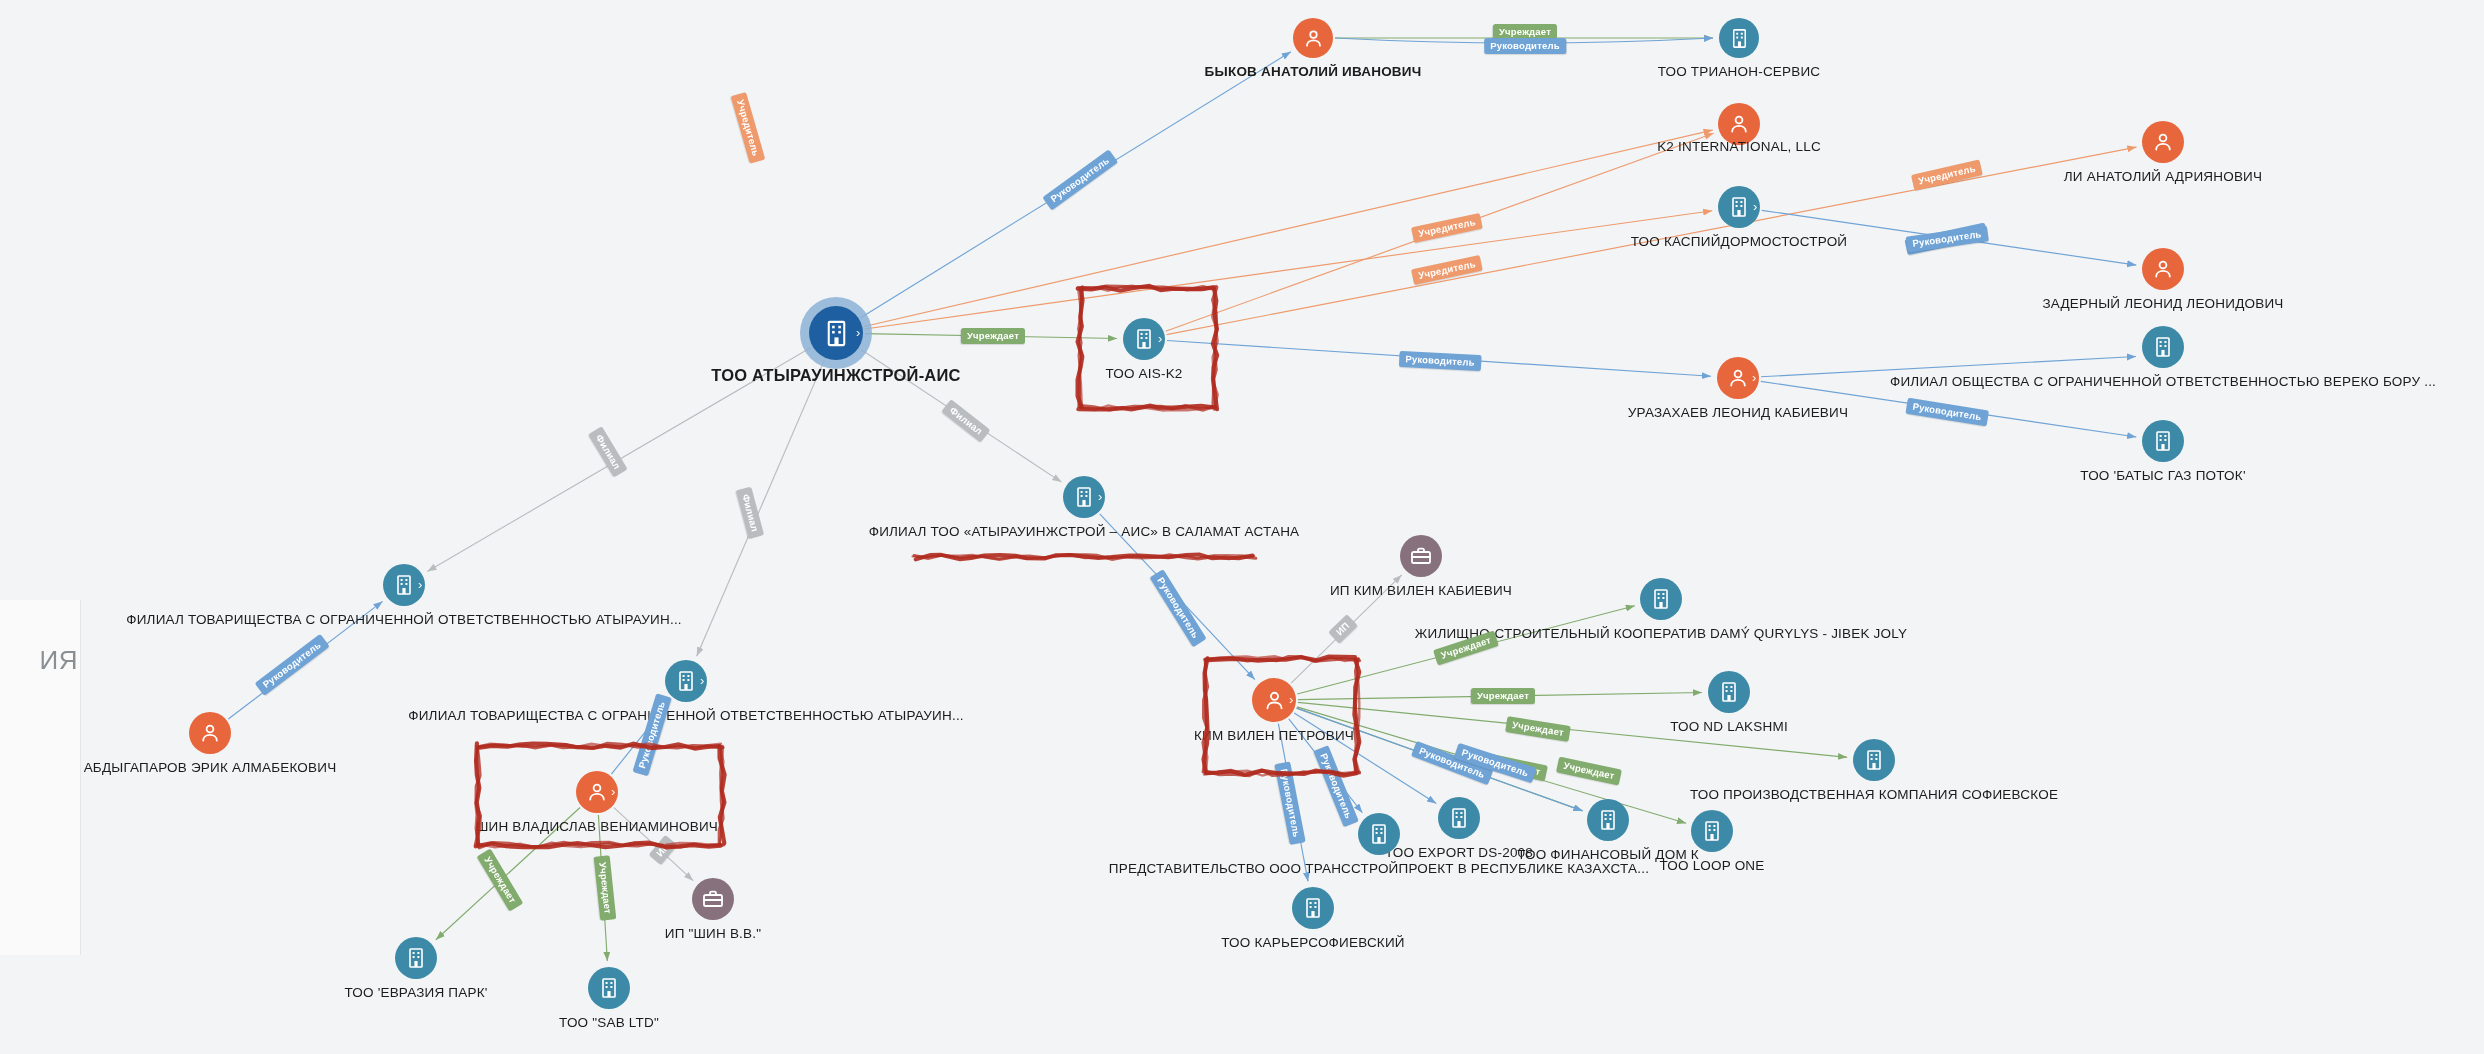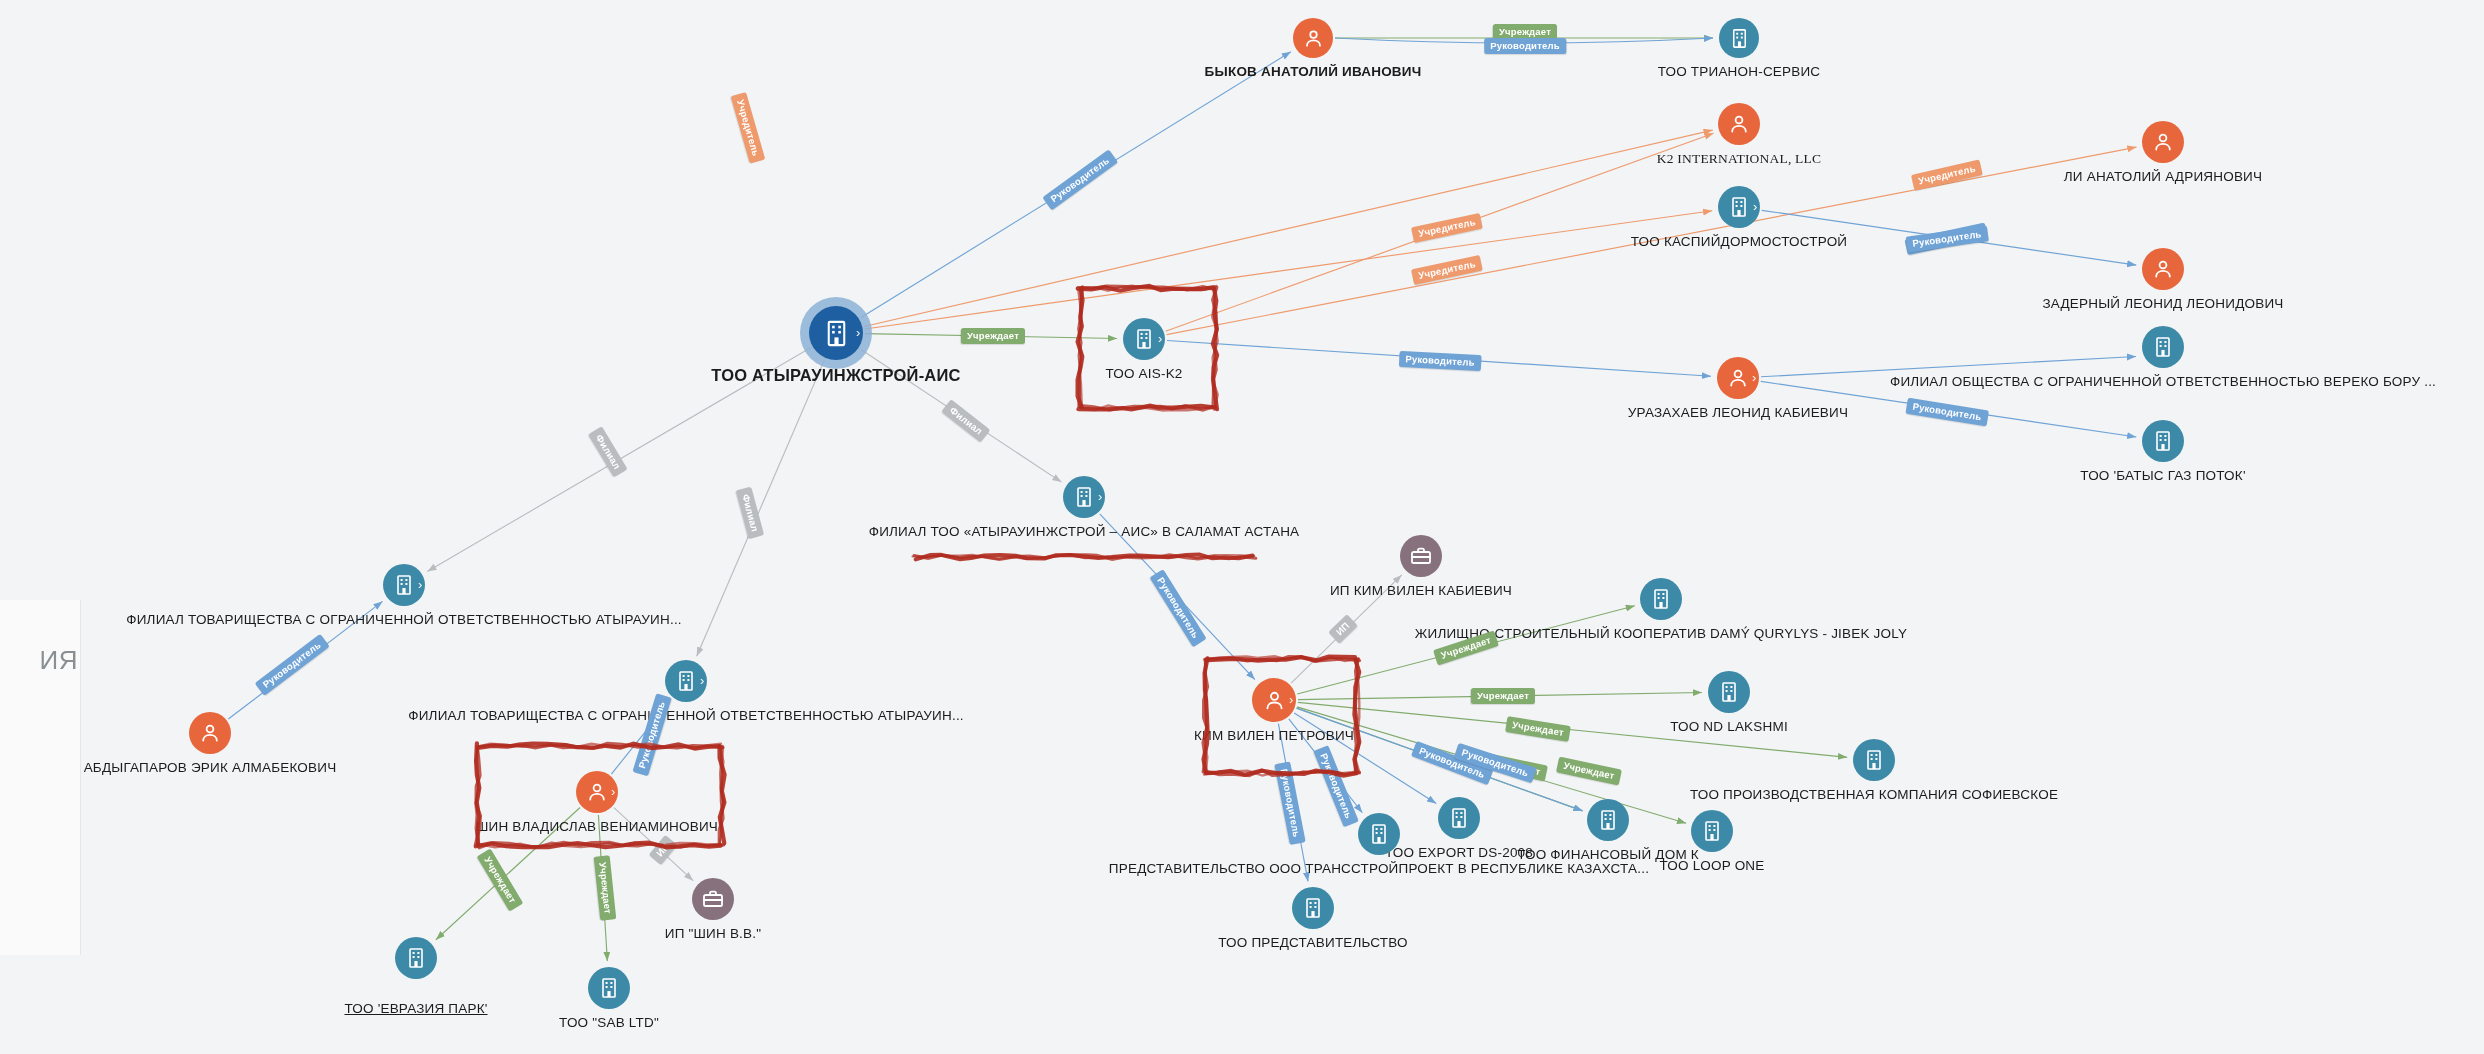--- a/index.html
+++ b/index.html
@@ -148,21 +148,21 @@
       </div>
       <div class="node t-person" style="left: 1739px; top: 124px;">
         <div class="circ" style="width:42px;height:42px;">
           <span style="display:flex">
             <svg width="24" height="24" viewBox="0 0 24 24" fill="none" stroke="#fff" stroke-width="1.8" stroke-linecap="round" stroke-linejoin="round">
               <circle cx="12" cy="8" r="3.4"></circle>
               <path d="M5.2 19.5c0-3.6 3.0-5.6 6.8-5.6s6.8 2.0 6.8 5.6"></path>
             </svg>
           </span>
         </div>
-        <span class="lbl" style="top: 48px; font-family: Liberation Serif, serif;">K2 INTERNATIONAL, LLC</span>
+        <span class="lbl" style="top: 36px;">K2 INTERNATIONAL, LLC</span>
       </div>
       <div class="node t-person" style="left: 2163px; top: 142px;">
         <div class="circ" style="width:42px;height:42px;">
           <span style="display:flex">
             <svg width="24" height="24" viewBox="0 0 24 24" fill="none" stroke="#fff" stroke-width="1.8" stroke-linecap="round" stroke-linejoin="round">
               <circle cx="12" cy="8" r="3.4"></circle>
               <path d="M5.2 19.5c0-3.6 3.0-5.6 6.8-5.6s6.8 2.0 6.8 5.6"></path>
             </svg>
           </span>
         </div>
@@ -447,21 +447,21 @@
             <svg width="24" height="24" viewBox="0 0 24 24" fill="none" stroke="#fff" stroke-width="1.6" stroke-linejoin="round">
               <rect x="6" y="3" width="12" height="18" rx="0.8"></rect>
               <rect x="8.6" y="6" width="2" height="2" fill="#fff" stroke="none"></rect>
               <rect x="13.4" y="6" width="2" height="2" fill="#fff" stroke="none"></rect>
               <rect x="8.6" y="10" width="2" height="2" fill="#fff" stroke="none"></rect>
               <rect x="13.4" y="10" width="2" height="2" fill="#fff" stroke="none"></rect>
               <rect x="10.4" y="15" width="3.2" height="6" fill="#fff" stroke="none"></rect>
             </svg>
           </span>
         </div>
-        <span class="lbl" style="top: 48px;">ТОО ПРЕДСТАВИТЕЛЬСТВО</span>
+        <span class="lbl" style="top: 48px;">ТОО КАРЬЕРСОФИЕВСКИЙ</span>
       </div>
       <div class="node t-person" style="left: 597px; top: 792px;">
         <div class="circ" style="width:42px;height:42px;">
           <span style="display:flex">
             <svg width="24" height="24" viewBox="0 0 24 24" fill="none" stroke="#fff" stroke-width="1.8" stroke-linecap="round" stroke-linejoin="round">
               <circle cx="12" cy="8" r="3.4"></circle>
               <path d="M5.2 19.5c0-3.6 3.0-5.6 6.8-5.6s6.8 2.0 6.8 5.6"></path>
             </svg>
           </span>
           <span class="chev" style="left:35px;top:14px;">›</span>
@@ -486,21 +486,21 @@
             <svg width="24" height="24" viewBox="0 0 24 24" fill="none" stroke="#fff" stroke-width="1.6" stroke-linejoin="round">
               <rect x="6" y="3" width="12" height="18" rx="0.8"></rect>
               <rect x="8.6" y="6" width="2" height="2" fill="#fff" stroke="none"></rect>
               <rect x="13.4" y="6" width="2" height="2" fill="#fff" stroke="none"></rect>
               <rect x="8.6" y="10" width="2" height="2" fill="#fff" stroke="none"></rect>
               <rect x="13.4" y="10" width="2" height="2" fill="#fff" stroke="none"></rect>
               <rect x="10.4" y="15" width="3.2" height="6" fill="#fff" stroke="none"></rect>
             </svg>
           </span>
         </div>
-        <span class="lbl" style="top: 64px; text-decoration: underline;">ТОО 'ЕВРАЗИЯ ПАРК'</span>
+        <span class="lbl" style="top: 48px;">ТОО 'ЕВРАЗИЯ ПАРК'</span>
       </div>
       <div class="node t-company" style="left: 609px; top: 988px;">
         <div class="circ" style="width:42px;height:42px;">
           <span style="display:flex">
             <svg width="24" height="24" viewBox="0 0 24 24" fill="none" stroke="#fff" stroke-width="1.6" stroke-linejoin="round">
               <rect x="6" y="3" width="12" height="18" rx="0.8"></rect>
               <rect x="8.6" y="6" width="2" height="2" fill="#fff" stroke="none"></rect>
               <rect x="13.4" y="6" width="2" height="2" fill="#fff" stroke="none"></rect>
               <rect x="8.6" y="10" width="2" height="2" fill="#fff" stroke="none"></rect>
               <rect x="13.4" y="10" width="2" height="2" fill="#fff" stroke="none"></rect>

